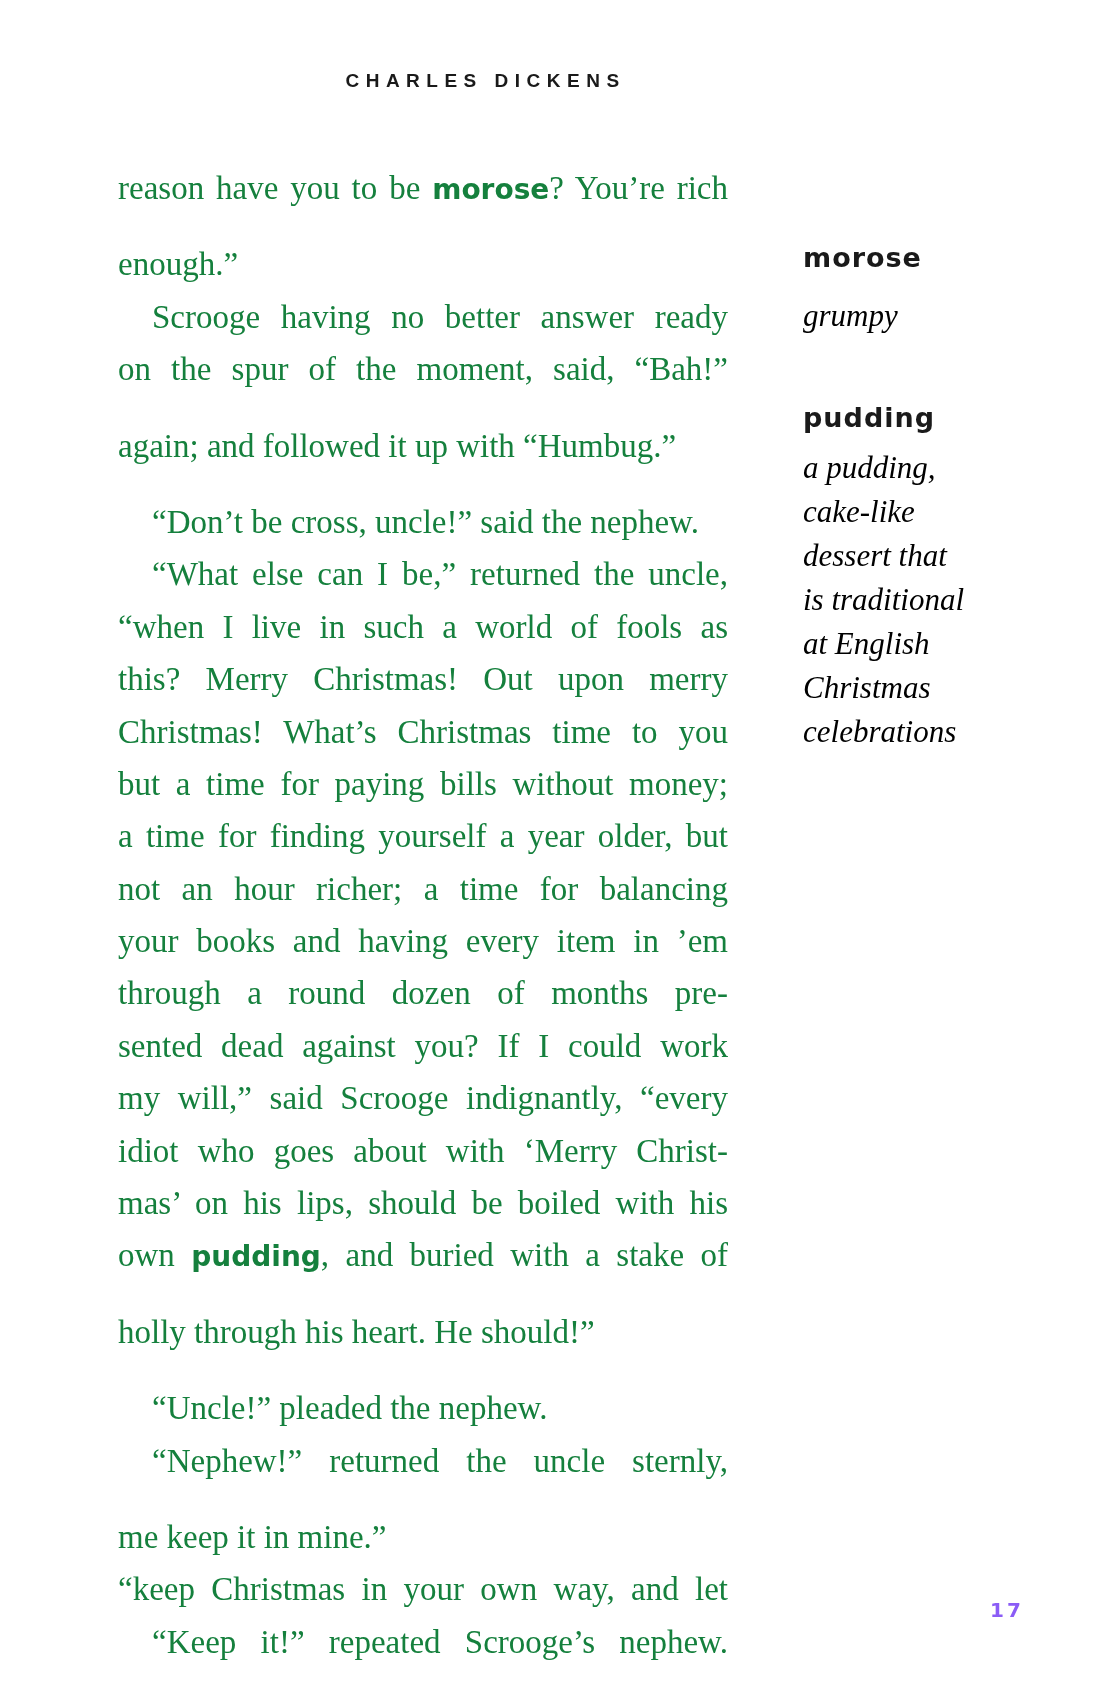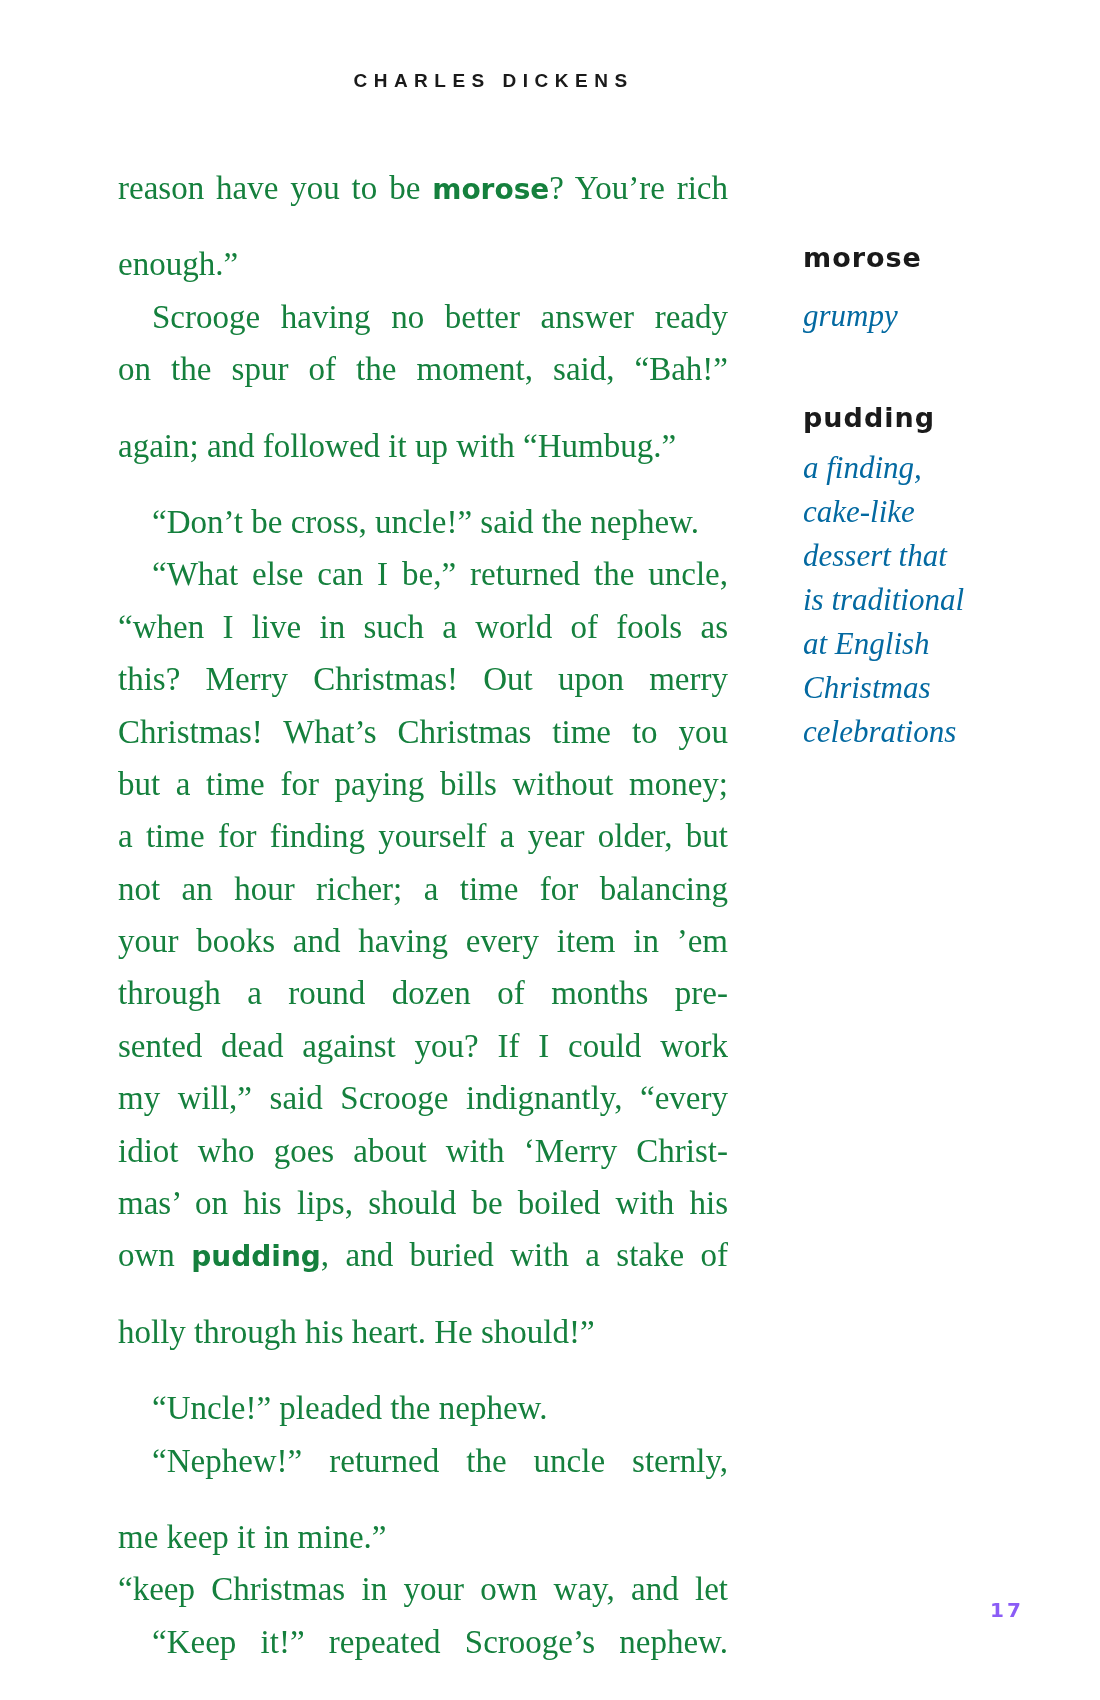--- a/index.html
+++ b/index.html
@@ -1,37 +1,37 @@
 <!DOCTYPE html>
 <html><head>
 <meta charset="utf-8">
 <style>
   html, body { margin: 0; padding: 0; background: #ffffff; }
   body { width: 1100px; height: 1700px; position: relative; overflow: hidden; color: #1a1a1a; }
   .running-head {
-    position: absolute; left: 8px; width: 929px; top: 70px; text-align: center;
+    position: absolute; left: 0; width: 929px; top: 70px; text-align: center;
     font-family: "Liberation Sans", sans-serif; font-size: 19px; letter-spacing: 6.5px;
     font-weight: 700; color: #1a1a1a; padding-left: 42px; box-sizing: border-box;
   }
   .body-text {
     position: absolute; left: 118px; top: 161px; width: 610px;
     font-family: "Liberation Serif", serif; font-size: 33px; line-height: 55px; color: #15803d;
   }
   .line { display: block; white-space: nowrap; height: 52.4px; text-align: justify; text-align-last: justify; }
   .line.last { text-align-last: left; margin-top: 24px; }
   .line.indent { padding-left: 34px; }
   .bold-term { font-family: "DejaVu Sans", sans-serif; font-weight: 700; font-size: 28px; }
   .glossary { position: absolute; left: 803px; top: 240px; width: 240px; }
   .gloss-term {
     font-family: "DejaVu Sans", sans-serif; font-weight: 700; font-size: 27px;
     letter-spacing: 1px; color: #1a1a1a; height: 36px; line-height: 36px;
   }
   .gloss-def {
     font-family: "Liberation Serif", serif; font-style: italic; font-size: 31px;
-    line-height: 44px; color: #0369a1;
+    line-height: 44px; color: #000000;
   }
   .gloss-def span { display: block; white-space: nowrap; }
   .entry-1 .gloss-def { margin-top: 18px; }
   .entry-2 { margin-top: 62px; }
   .entry-2 .gloss-def { margin-top: 10px; }
   .page-number {
     position: absolute; left: 990px; top: 1598px;
     font-family: "DejaVu Sans", sans-serif; font-weight: 700; font-size: 20px; letter-spacing: 3px; color: #8b5cf6;
   }
 </style>
@@ -73,21 +73,21 @@
 <div class="glossary">
   <div class="entry-1">
     <div class="gloss-term">morose</div>
     <div class="gloss-def">
       <span>grumpy</span>
     </div>
   </div>
   <div class="entry-2">
     <div class="gloss-term">pudding</div>
     <div class="gloss-def">
-      <span>a finding,</span>
+      <span>a pudding,</span>
       <span>cake-like</span>
       <span>dessert that</span>
       <span>is traditional</span>
       <span>at English</span>
       <span>Christmas</span>
       <span>celebrations</span>
     </div>
   </div>
 </div>
 

